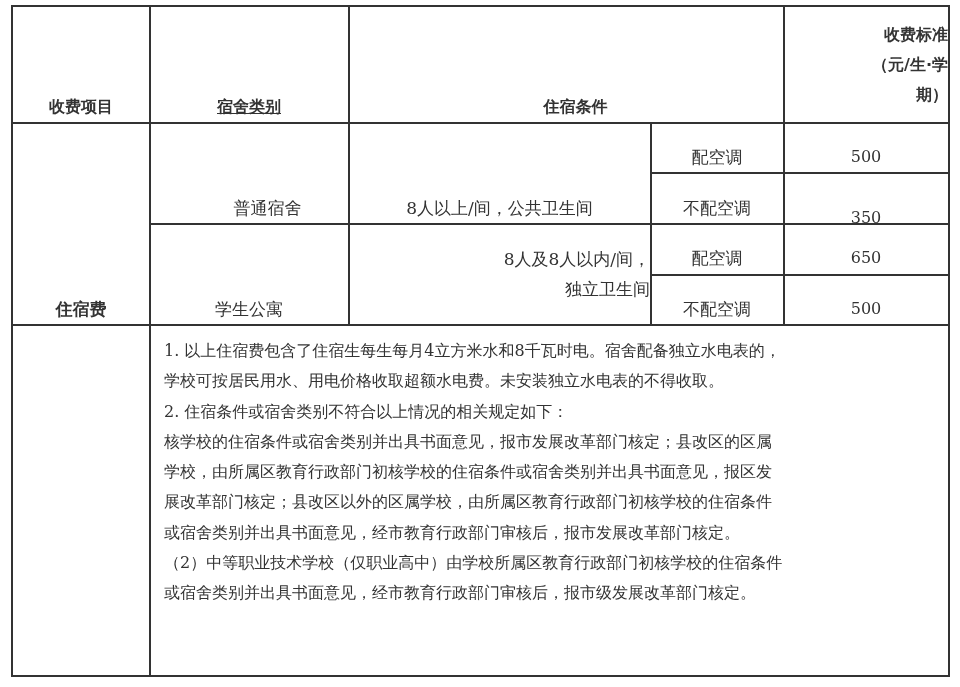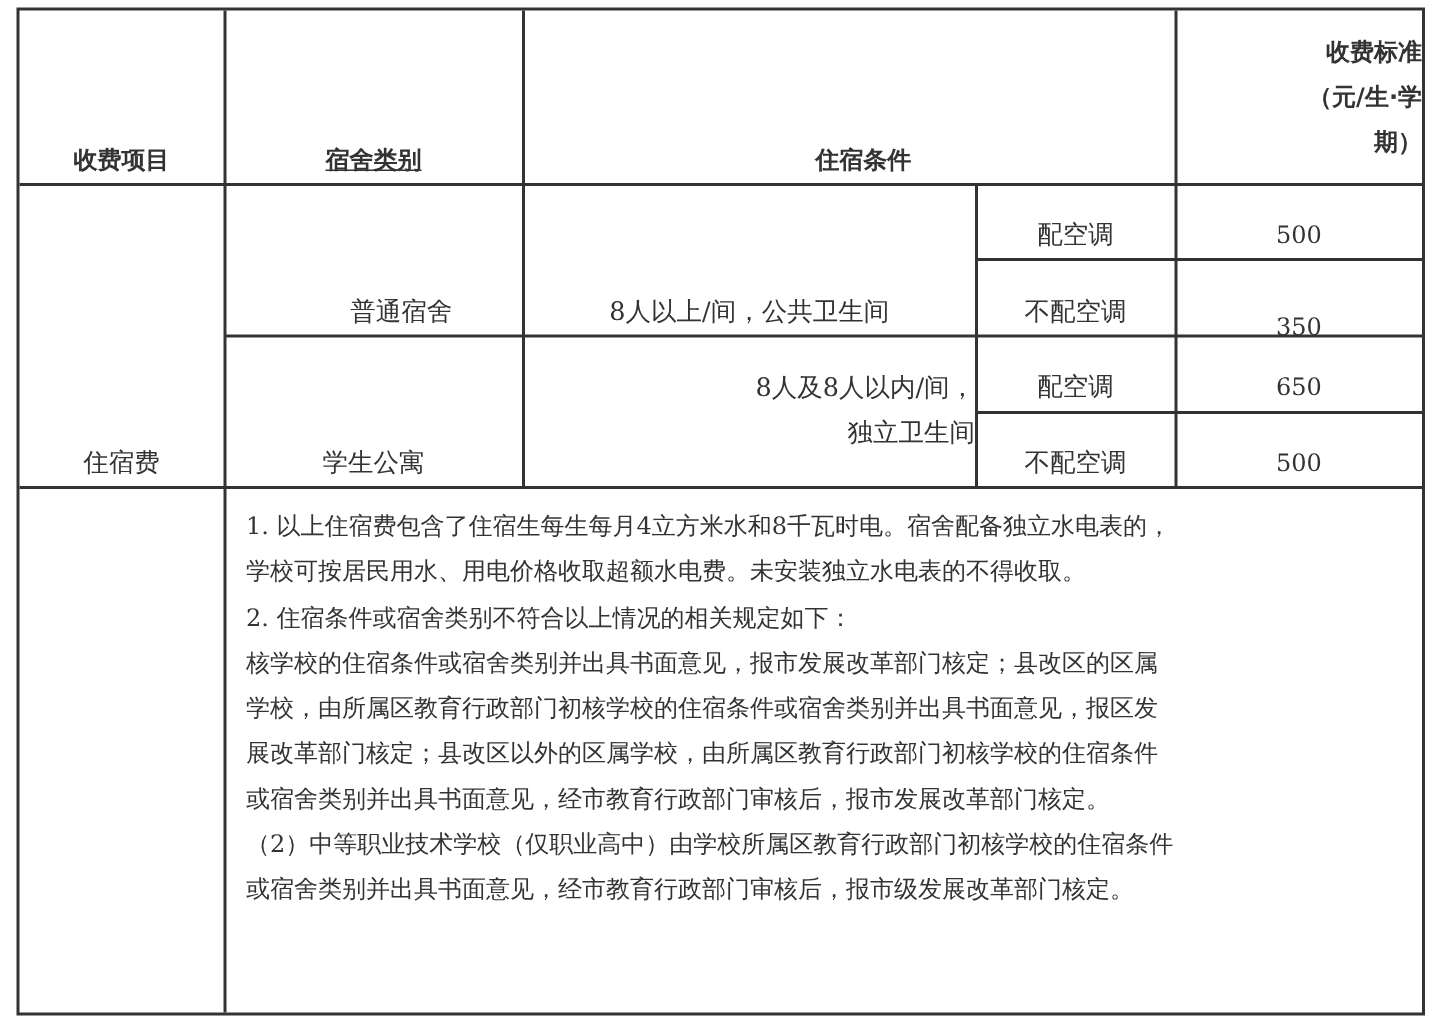--- a/index.html
+++ b/index.html
@@ -37,21 +37,21 @@
 
 <div class="cell hdr" style="left:13px;top:7px;width:136px;height:115px;">收费项目</div>
 <div class="cell hdr" style="left:150px;top:7px;width:198px;height:115px;text-decoration:underline;">宿舍类别</div>
 <div class="cell hdr" style="left:349px;top:7px;width:433px;height:115px;padding-left:20px;">住宿条件</div>
 <div class="cell hdr" style="left:784px;top:7px;width:164px;height:115px;flex-direction:column;line-height:30px;">
   <span>收费标准</span>
   <span>（元/生·学</span>
   <span>期）</span>
 </div>
 
-<div class="cell" style="left:13px;top:122px;width:136px;height:202px;">住宿费</div>
+<div class="cell" style="left:13px;top:122px;width:136px;height:202px;font-weight:bold;">住宿费</div>
 
 <div class="cell" style="left:150px;top:122px;width:235px;height:101px;">普通宿舍</div>
 <div class="cell" style="left:349px;top:122px;width:301px;height:101px;flex-direction:row;">
   <span>8人以上/间，</span>
   <span>公共卫生间</span>
 </div>
 <div class="cell" style="left:651px;top:122px;width:132px;height:50px;">配空调</div>
 <div class="cell num" style="left:784px;top:122px;width:164px;height:50px;">500</div>
 <div class="cell" style="left:651px;top:173px;width:132px;height:50px;">不配空调</div>
 <div class="cell num" style="left:784px;top:173px;width:164px;height:60px;">350</div>

